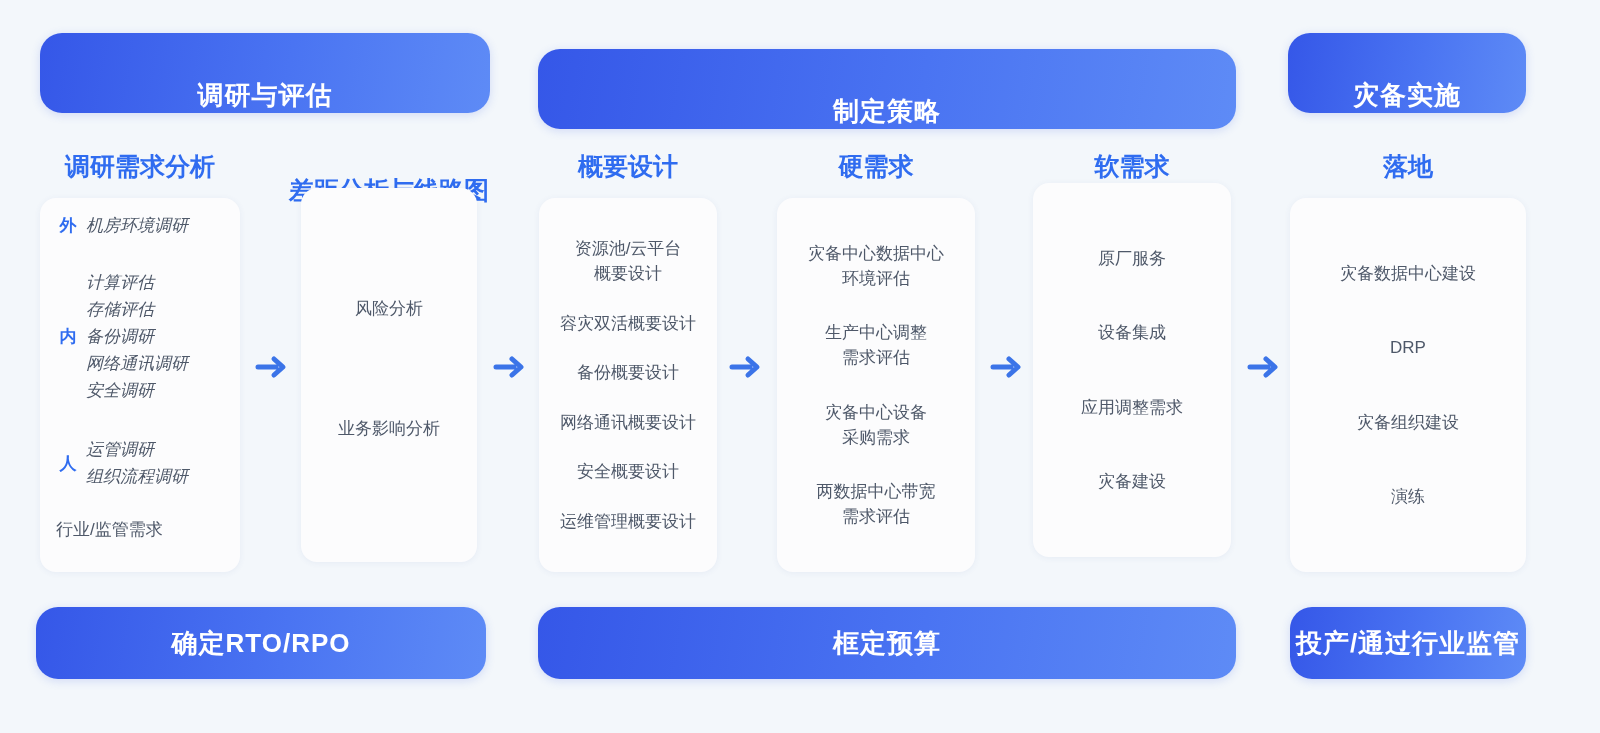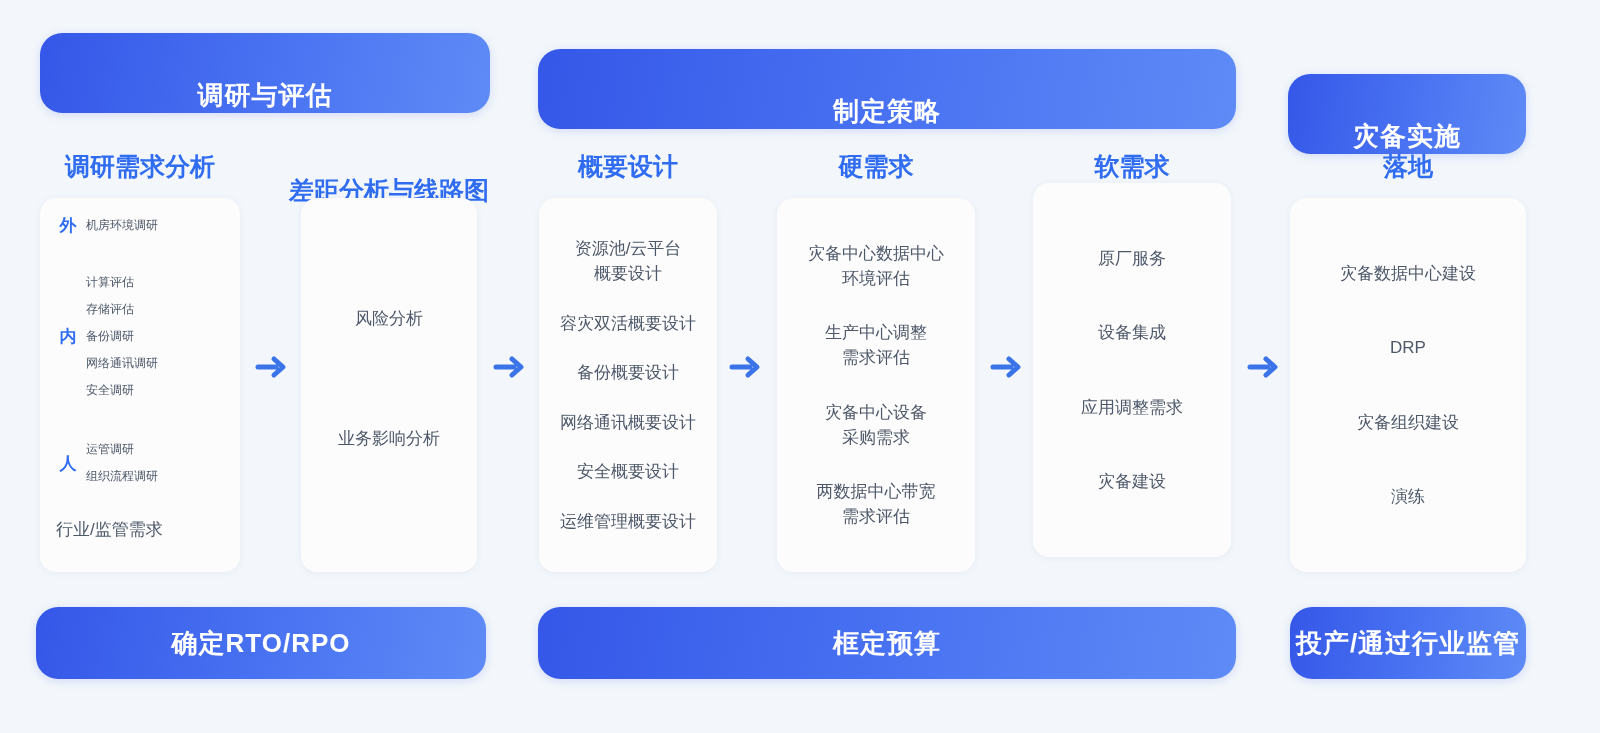--- a/index.html
+++ b/index.html
@@ -17,21 +17,21 @@
     position:absolute;
     border-radius:22px;
     background:linear-gradient(100deg,#3557e8 0%,#4a74f2 55%,#5e8bf6 100%);
     color:#ffffff;
     display:flex;align-items:flex-end;justify-content:center;
     font-size:26px;font-weight:bold;letter-spacing:1px;
     box-shadow:0 2px 10px rgba(55,90,220,0.18);
   }
   .phase.p1{left:40px;top:33px;width:450px;height:80px;}
   .phase.p2{left:538px;top:49px;width:698px;height:80px;}
-  .phase.p3{left:1288px;top:33px;width:238px;height:80px;margin-top:41px;}
+  .phase.p3{left:1288px;top:33px;width:238px;height:80px;}
 
   
   .outcome{
     position:absolute;
     border-radius:22px;
     background:linear-gradient(100deg,#3557e8 0%,#4a74f2 55%,#5e8bf6 100%);
     color:#ffffff;
     display:flex;align-items:center;justify-content:center;
     font-size:26px;font-weight:bold;letter-spacing:1px;
     box-shadow:0 2px 10px rgba(55,90,220,0.18);
@@ -72,21 +72,21 @@
   
   .glist{padding:10px 6px 10px 6px;}
   .group{display:flex;align-items:center;margin-bottom:4px;}
   .group .tag{
     width:36px;flex:0 0 36px;
     color:#2f6cf0;font-size:17px;font-weight:bold;
     text-align:center;
   }
   .group .items{flex:1;}
   .group .items div{
-    color:#4e5869;font-size:12px;line-height:27px;white-space:nowrap;
+    color:#4e5869;font-size:17px;line-height:27px;white-space:nowrap;font-style:italic;
   }
   .plainrow{
     color:#4e5869;font-size:17px;line-height:27px;
     padding-left:6px;white-space:nowrap;
   }
 
   
   .clist{display:flex;flex-direction:column;justify-content:center;height:100%;}
   .clist .entry{
     color:#4e5869;font-size:17px;line-height:25px;
@@ -144,21 +144,21 @@
         <div class="items">
           <div>运管调研</div>
           <div>组织流程调研</div>
         </div>
       </div>
       <div style="height:22px;"></div>
       <div class="plainrow">行业/监管需求</div>
     </div>
   </div>
 
-  <div class="card" style="left:301px;top:198px;width:176px;height:374px;">
+  <div class="card" style="left:301px;top:188px;width:176px;height:374px;">
     <div class="inner">
       <div class="clist" style="justify-content:space-around;padding:46px 0 60px 0;">
         <div class="entry">风险分析</div>
         <div class="entry">业务影响分析</div>
       </div>
     </div>
   </div>
 
   <div class="card" style="left:539px;top:198px;width:178px;height:374px;">
     <div class="inner">

